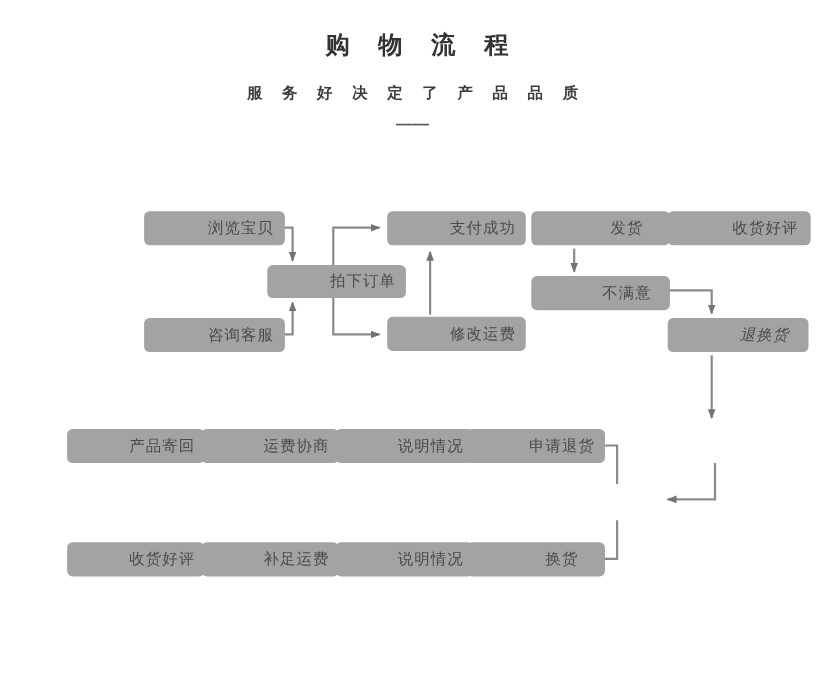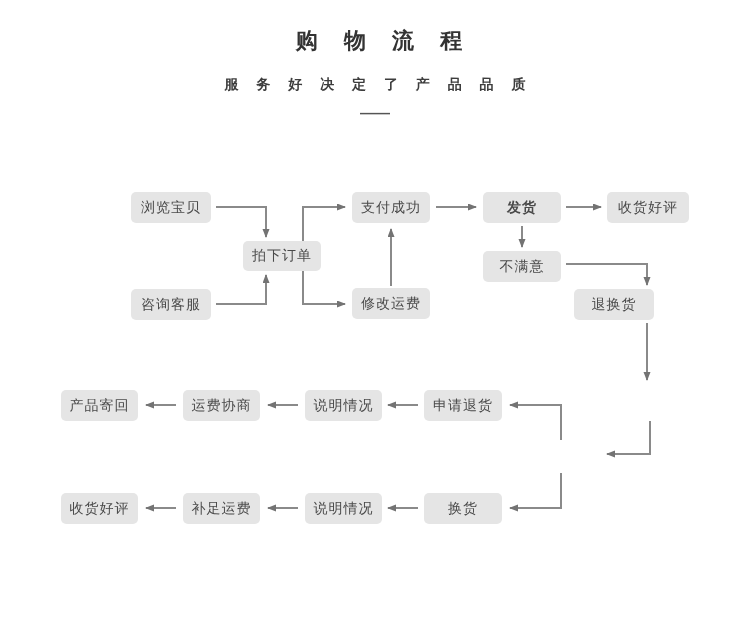--- a/index.html
+++ b/index.html
@@ -16,33 +16,33 @@
     position:absolute;left:0;top:76px;width:750px;text-align:center;
     font-size:14px;font-weight:600;color:#3d3d3d;letter-spacing:7px;
     padding-left:7px;box-sizing:border-box;
   }
   .dash{
     position:absolute;left:0;top:104px;width:750px;text-align:center;
     font-size:15px;font-weight:bold;color:#555555;letter-spacing:0;
   }
   .node{
     position:absolute;display:flex;align-items:center;justify-content:center;
-    background:#e5e5e5;border-radius:5px;color:#4a4a4a;font-size:14px;
-    letter-spacing:1px;white-space:nowrap;
+    background:#a3a3a3;border-radius:5px;color:#4a4a4a;font-size:14px;
+    letter-spacing:1px;white-space:nowrap;padding-left:48px;
   }
   
   .n-browse{left:131px;top:192px;width:80px;height:31px;}
   .n-consult{left:131px;top:289px;width:80px;height:31px;}
   .n-order{left:243px;top:241px;width:78px;height:30px;}
   .n-pay{left:352px;top:192px;width:78px;height:31px;}
   .n-modify{left:352px;top:288px;width:78px;height:31px;}
-  .n-ship{left:483px;top:192px;width:78px;height:31px;font-weight:bold;}
+  .n-ship{left:483px;top:192px;width:78px;height:31px;}
   .n-unsatisfied{left:483px;top:251px;width:78px;height:31px;}
   .n-receive-top{left:607px;top:192px;width:82px;height:31px;}
-  .n-return{left:574px;top:289px;width:80px;height:31px;}
+  .n-return{left:607px;top:289px;width:80px;height:31px;font-style:italic;}
   .n-contact{left:519px;top:441px;width:80px;height:31px;}
   .n-apply-return{left:424px;top:390px;width:78px;height:31px;}
   .n-explain-a{left:305px;top:390px;width:77px;height:31px;}
   .n-negotiate{left:183px;top:390px;width:77px;height:31px;}
   .n-send-back{left:61px;top:390px;width:77px;height:31px;}
   .n-exchange{left:424px;top:493px;width:78px;height:31px;}
   .n-explain-b{left:305px;top:493px;width:77px;height:31px;}
   .n-makeup{left:183px;top:493px;width:77px;height:31px;}
   .n-receive-bottom{left:61px;top:493px;width:77px;height:31px;}
   .arrows{position:absolute;left:0;top:0;width:750px;height:620px;}

